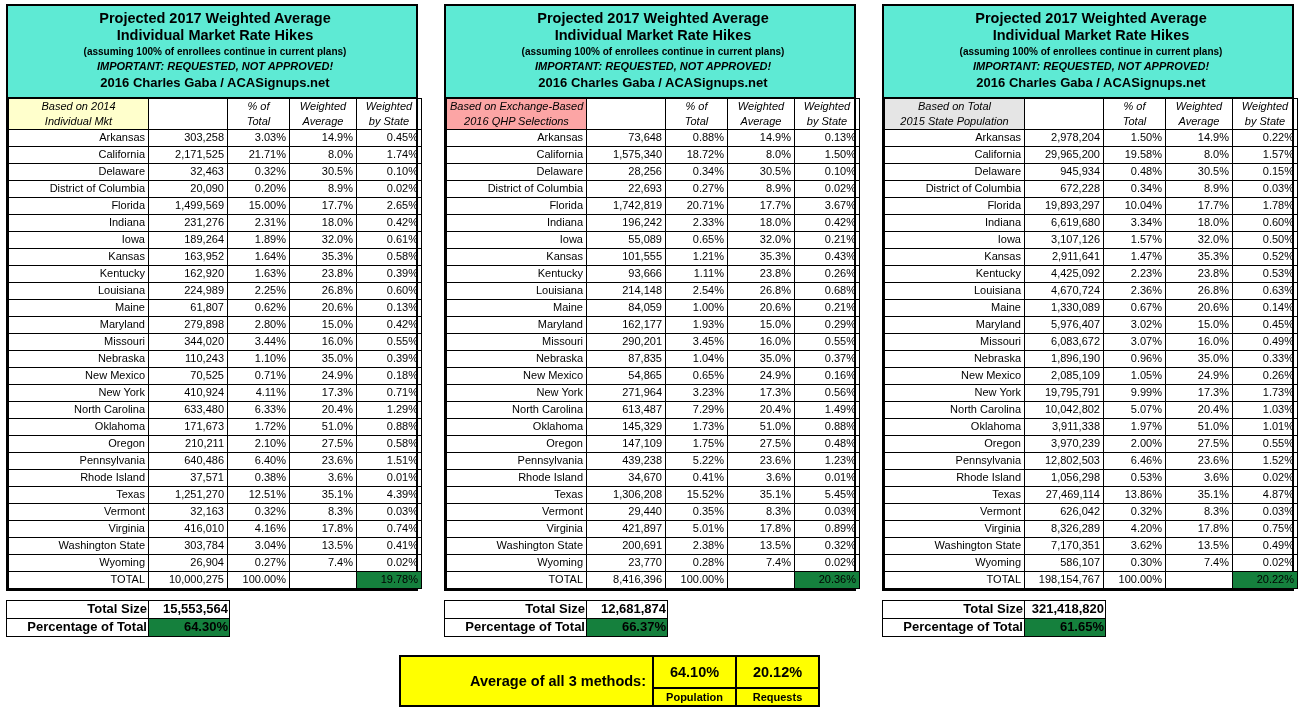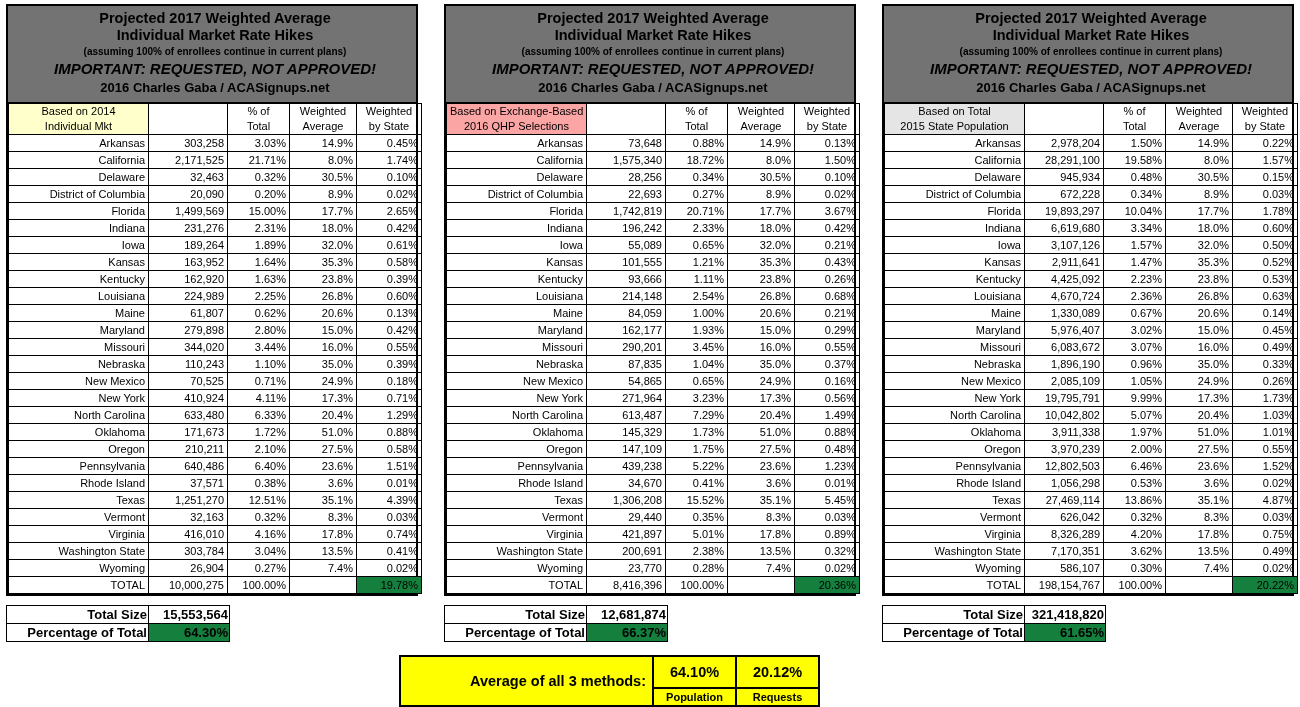--- a/index.html
+++ b/index.html
@@ -26,34 +26,34 @@
   }
   .panel {
     width: 412px;
     box-sizing: border-box;
   }
   .title-box {
     border: 2px solid #000;
     border-bottom: 1px solid #000;
     text-align: center;
     padding: 4px 2px 5px 8px;
-    background: #737373;
+    background: #5eead4;
   }
   .title-line1 {
     font-size: 14.5px;
     font-weight: bold;
     line-height: 1.18;
   }
   .title-line2 {
     font-size: 10px;
     font-weight: bold;
     line-height: 1.5;
   }
   .title-line3 {
-    font-size: 15px;
+    font-size: 11px;
     font-weight: bold;
     font-style: italic;
     line-height: 1.35;
   }
   .title-line4 {
     font-size: 13px;
     font-weight: bold;
     line-height: 1.35;
   }
   table.grid {
@@ -74,20 +74,21 @@
   .outer {
     border: 2px solid #000;
     border-top: none;
   }
   .hdr td {
     font-weight: bold;
     text-align: center;
     font-size: 10.5px;
     line-height: 13px;
     height: 30px;
+    font-style: italic;
   }
   .hdr .hdr-main {
     background: #ffffcc;
   }
   .hdr .hdr-main-blue {
     background: #fca5a5;
   }
   .hdr .hdr-main-orange {
     background: #e5e5e5;
   }
@@ -684,21 +685,21 @@
           <tbody>
             <tr>
               <td class="c-state">Arkansas</td>
               <td class="c-num">2,978,204</td>
               <td class="c-pct">1.50%</td>
               <td class="c-wavg">14.9%</td>
               <td class="c-wbys">0.22%</td>
             </tr>
             <tr>
               <td class="c-state">California</td>
-              <td class="c-num">28,291,100</td>
+              <td class="c-num">29,965,200</td>
               <td class="c-pct">19.58%</td>
               <td class="c-wavg">8.0%</td>
               <td class="c-wbys">1.57%</td>
             </tr>
             <tr>
               <td class="c-state">Delaware</td>
               <td class="c-num">945,934</td>
               <td class="c-pct">0.48%</td>
               <td class="c-wavg">30.5%</td>
               <td class="c-wbys">0.15%</td>

